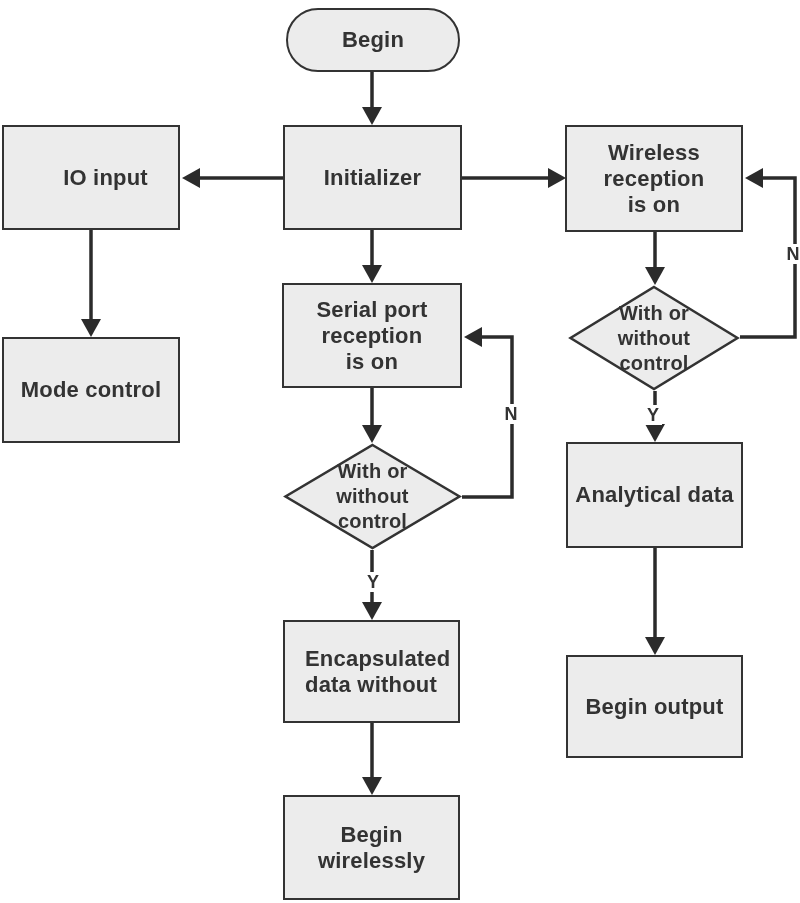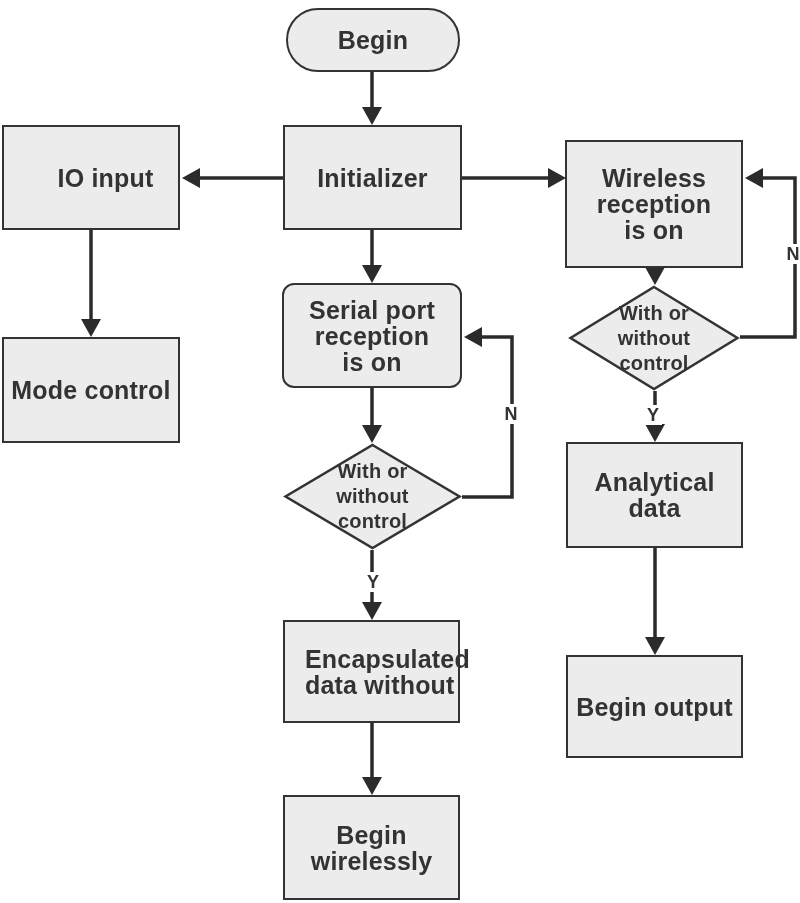--- a/index.html
+++ b/index.html
@@ -5,21 +5,21 @@
   html,body { margin:0; padding:0; background:#fff; }
   #canvas {
     position:relative; width:800px; height:903px; background:#ffffff;
     font-family:"Liberation Sans", sans-serif; overflow:hidden;
   }
   svg.connectors { position:absolute; left:0; top:0; z-index:1; }
   .node {
     position:absolute; box-sizing:border-box; z-index:2;
     background:#ececec; border:2px solid #333333;
     display:flex; align-items:center; justify-content:center;
-    color:#333333; font-weight:bold; font-size:25px; line-height:26px;
+    color:#333333; font-weight:bold; font-size:22px; line-height:26px;
     text-align:center; letter-spacing:0.2px;
   }
   .node .lbl, .diamond .lbl { white-space:pre-line; }
   .terminator { border-radius:32px; }
   .left-align { justify-content:flex-start; text-align:left; padding-left:20px; }
   .diamond {
     position:absolute; box-sizing:border-box; z-index:2; background:transparent;
     display:flex; align-items:center; justify-content:center;
     color:#333333; font-weight:bold; font-size:20px; line-height:25px;
     text-align:center; letter-spacing:0.2px;
@@ -79,27 +79,27 @@
   </div>
 
   <div class="node" style="left:2px; top:125px; width:178px; height:105px;padding-left:29px;">
     <span class="lbl">IO input</span>
   </div>
 
   <div class="node" style="left:2px; top:337px; width:178px; height:106px;">
     <span class="lbl">Mode control</span>
   </div>
 
-  <div class="node" style="left:565px; top:140px; width:178px; height:128px;justify-content:center;">
+  <div class="node" style="left:565px; top:125px; width:178px; height:107px;justify-content:center;">
     <span class="lbl">Wireless
 reception
 is on</span>
   </div>
 
-  <div class="node" style="left:282px; top:283px; width:180px; height:105px;border-radius:12px;">
+  <div class="node" style="left:282px; top:283px; width:180px; height:105px;">
     <span class="lbl">Serial port
 reception
 is on</span>
   </div>
 
   <div class="diamond" style="left:283px; top:443px; width:179px; height:107px;">
     <svg width="179" height="107" viewBox="0 0 179 107">
       <polygon points="89.5,2 176.5,53.5 89.5,105 2.5,53.5" fill="#ececec" stroke="#333333" stroke-width="2.5"></polygon>
     </svg>
     <span class="lbl">With or

